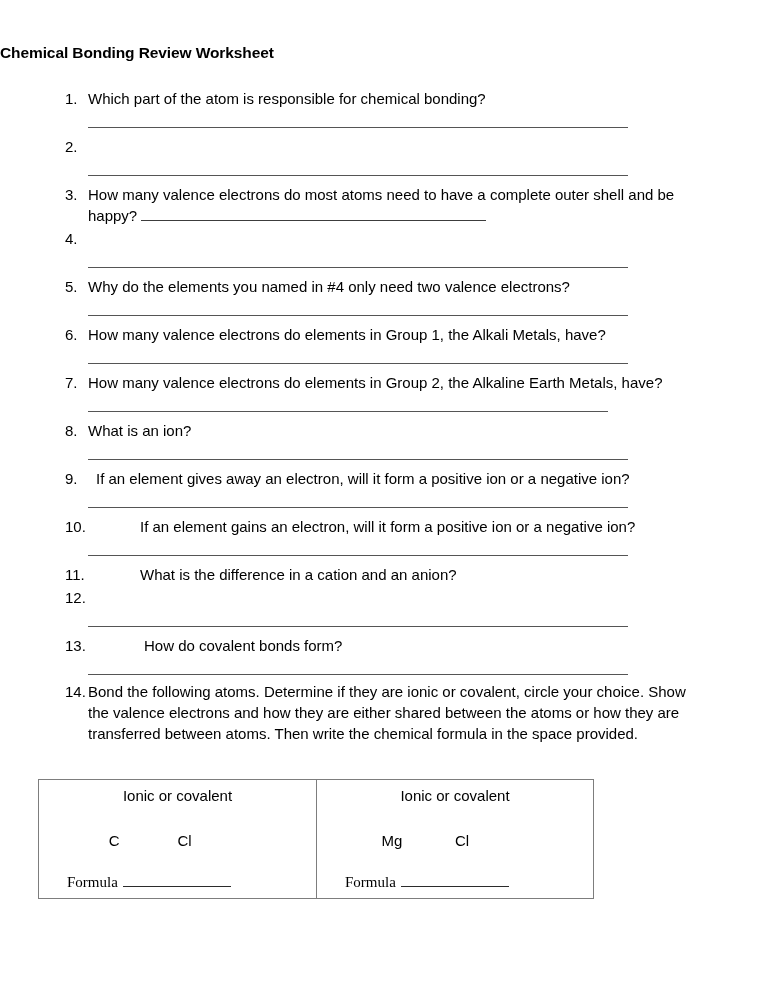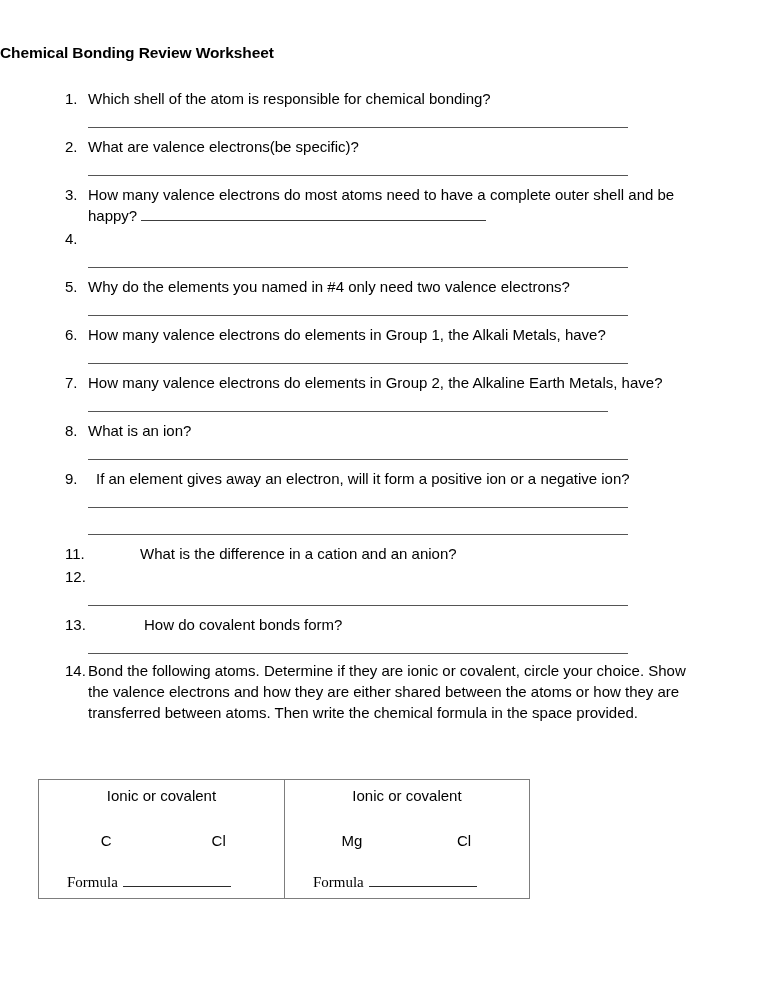--- a/index.html
+++ b/index.html
@@ -91,21 +91,21 @@
   .sp-2  { height: 2px; }
   .sp-6  { height: 6px; }
   .sp-8  { height: 8px; }
   .sp-18 { height: 18px; }
 
   
   .bond-table {
     position: absolute;
     left: 38px;
     top: 779px;
-    width: 492px;
+    width: 556px;
     height: 120px;
     border: 1.2px solid #7d7d7d;
     box-sizing: border-box;
     display: flex;
     background: #ffffff;
   }
   .bond-cell {
     box-sizing: border-box;
     position: relative;
     height: 100%;
@@ -134,21 +134,20 @@
     font-size: 15px;
   }
   .cell-atoms .atom-a {
     width: 50%;
     text-align: center;
     padding-left: 12px;
     box-sizing: border-box;
   }
   .cell-atoms .atom-b {
     width: 50%;
-    text-align: center;
     padding-right: 8px;
     box-sizing: border-box;
   }
   .cell-formula {
     position: absolute;
     bottom: 7px;
     left: 28px;
     font-size: 15px;
     white-space: nowrap;
     font-family: Liberation Serif, serif;
@@ -166,29 +165,28 @@
 <body>
 
 <div class="page">
 
   <div class="doc-title">Chemical Bonding Review Worksheet</div>
 
   <div class="questions">
 
     <div class="q-row">
       <span class="q-num narrow">1.</span>
-      <span class="q-text">Which shell of the atom is responsible for chemical bonding?</span>
+      <span class="q-text">Which part of the atom is responsible for chemical bonding?</span>
     </div>
     <div class="sp-18"></div>
     <div class="answer-rule" style="width:540px"></div>
     <div class="sp-8"></div>
 
     <div class="q-row">
       <span class="q-num narrow">2.</span>
-      <span class="q-text">What are valence electrons(be specific)?</span>
     </div>
     <div class="sp-18"></div>
     <div class="answer-rule" style="width:540px"></div>
     <div class="sp-8"></div>
 
     <div class="q-row">
       <span class="q-num narrow">3.</span>
       <span class="q-text"><span>How many valence electrons do most atoms need to have a complete outer shell and be happy?</span><span class="inline-rule" style="width:345px"></span></span>
     </div>
     <div class="sp-2"></div>
@@ -233,20 +231,24 @@
     <div class="sp-8"></div>
 
     <div class="q-row">
       <span class="q-num narrow" style="width:96px">9.</span>
       <span class="q-text">If an element gives away an electron, will it form a positive ion or a negative ion?</span>
     </div>
     <div class="sp-18"></div>
     <div class="answer-rule" style="width:540px"></div>
     <div class="sp-8"></div>
 
+    <div class="q-row">
+      <span class="q-num wide">10.</span>
+      <span class="q-text">If an element gains an electron, will it form a positive ion or a negative ion?</span>
+    </div>
     <div class="sp-18"></div>
     <div class="answer-rule" style="width:540px"></div>
     <div class="sp-8"></div>
 
     <div class="q-row">
       <span class="q-num wide">11.</span>
       <span class="q-text">What is the difference in a cation and an anion?</span>
     </div>
     <div class="sp-2"></div>
 

